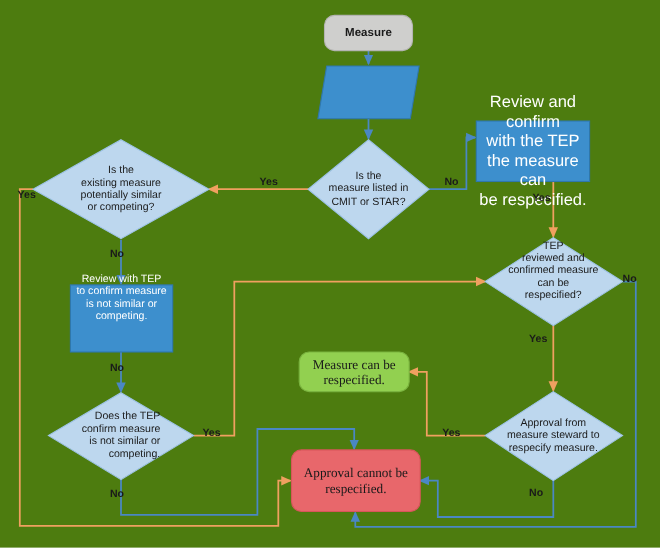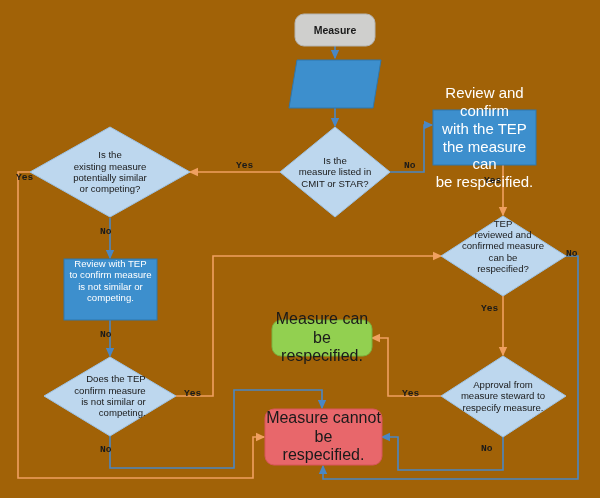--- a/index.html
+++ b/index.html
@@ -4,21 +4,21 @@
 <style>
   html, body {
     margin: 0;
     padding: 0;
     background: #ffffff;
   }
   #canvas {
     position: relative;
     width: 600px;
     height: 498px;
-    background: #a16207;
+    background: #4d7c0f;
     font-family: "Liberation Sans", sans-serif;
     overflow: hidden;
   }
   svg.layer {
     position: absolute;
     left: 0;
     top: 0;
     width: 600px;
     height: 498px;
   }
@@ -40,30 +40,30 @@
   .process-label {
     font-size: 10px;
     font-weight: bold;
     color: #1a1a1a;
   }
   .decision-label {
     font-size: 9.6px;
     color: #1a1a1a;
   }
   .result-label {
-    font-size: 16px;
+    font-size: 12px;
     color: #1a1a1a;
+    font-family: Liberation Serif, serif;
   }
   .edge-label {
     position: absolute;
     font-size: 9.6px;
     font-weight: bold;
     color: #1a1a1a;
     white-space: nowrap;
-    font-family: Liberation Mono, monospace;
   }
 </style>
 </head>
 <body>
 
 <div id="canvas">
 
   <svg class="layer" viewBox="0 0 600 498">
     <defs>
       <marker id="arrow-blue" markerWidth="7" markerHeight="7" refX="5.2" refY="3" orient="auto" markerUnits="strokeWidth">
@@ -138,21 +138,21 @@
   <div class="node-text decision-label" style="left:44px; top:132px; width:132px; height:80px;">Is the
 existing measure
 potentially similar
 or competing?</div>
 
   <div class="node-text process-label" style="left:433px; top:110px; width:103px; height:55px; color:#ffffff; font-weight:normal; font-size:15px;">Review and confirm
 with the TEP
 the measure can
 be respecified.</div>
 
-  <div class="node-text process-label" style="left:62px; top:259px; width:97px; height:43px; color:#ffffff; font-weight:normal; font-size:9.6px;">Review with TEP
+  <div class="node-text process-label" style="left:62px; top:249px; width:97px; height:43px; color:#ffffff; font-weight:normal; font-size:9.6px;">Review with TEP
 to confirm measure
 is not similar or
 competing.</div>
 
   <div class="node-text decision-label" style="left:441px; top:212px; width:124px; height:68px;">TEP
 reviewed and
 confirmed measure
 can be
 respecified?</div>
 
@@ -161,21 +161,21 @@
 is not similar or
 competing.</div>
 
   <div class="node-text decision-label" style="left:440px; top:366px; width:126px; height:60px;">Approval from
 measure steward to
 respecify measure.</div>
 
   <div class="node-text result-label" style="left:272px; top:320px; width:100px; height:36px;">Measure can be
 respecified.</div>
 
-  <div class="node-text result-label" style="left:265px; top:409px; width:117px; height:56px;">Measure cannot be
+  <div class="node-text result-label" style="left:265px; top:409px; width:117px; height:56px;">Approval cannot be
 respecified.</div>
 
   <div class="edge-label" style="left:236px; top:160px;">Yes</div>
   <div class="edge-label" style="left:404px; top:160px;">No</div>
   <div class="edge-label" style="left:16px;  top:172px;">Yes</div>
   <div class="edge-label" style="left:100px; top:226px;">No</div>
   <div class="edge-label" style="left:484px; top:175px;">Yes</div>
   <div class="edge-label" style="left:566px; top:248px;">No</div>
   <div class="edge-label" style="left:481px; top:303px;">Yes</div>
   <div class="edge-label" style="left:100px; top:329px;">No</div>

